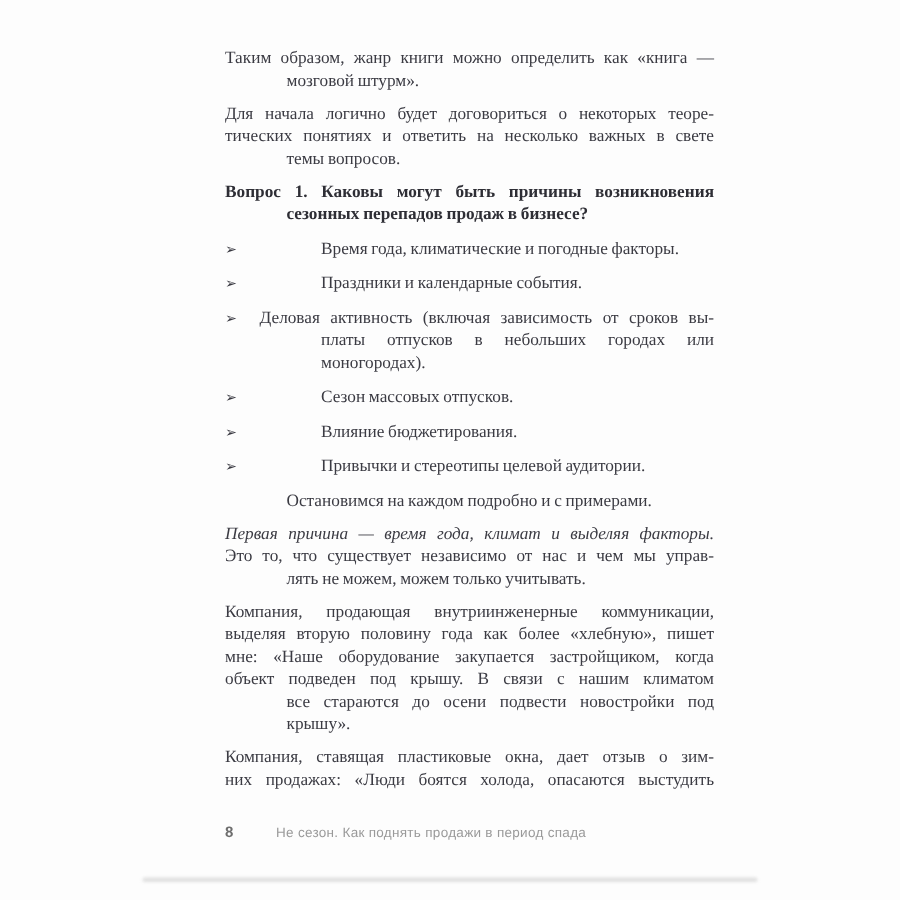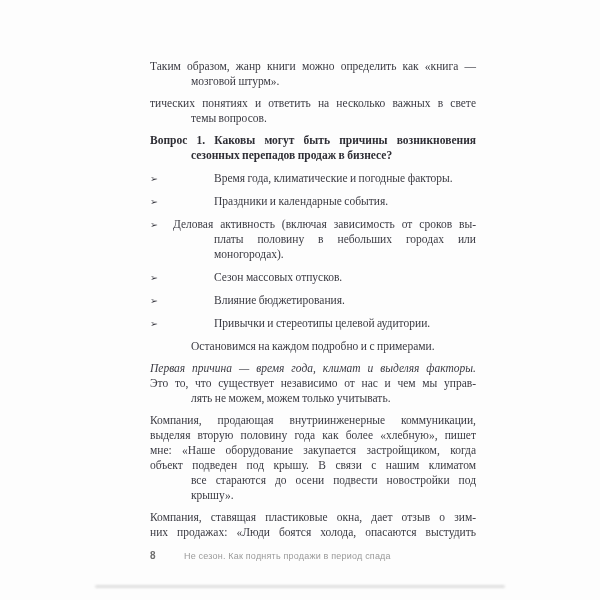--- a/index.html
+++ b/index.html
@@ -3,21 +3,21 @@
 <meta charset="utf-8">
 <style>
   html,body{margin:0;padding:0;}
   body{
     width:600px;height:600px;position:relative;overflow:hidden;
     background:#fcfcfc;
     font-family:"Liberation Serif", serif;
   }
   .page{position:absolute;inset:0;background:#fdfdfd;}
   .content{
-    position:absolute;left:150px;top:59px;width:326px;
+    position:absolute;left:150px;top:32px;width:326px;
     color:#3b3b43;font-size:11.5px;line-height:15px;
     word-spacing:-0.4px;
   }
   .block{margin:0 0 7px 0;}
   .heading{font-weight:bold;color:#2e2e35;margin:3px 0 8px 0;}
   .bullet{display:flex;margin:0 0 8px 0;}
   .bullet .marker{
     flex:0 0 23px;width:23px;
     font-family:"DejaVu Sans", sans-serif;
     font-size:9.5px;line-height:15px;color:#3b3b43;
@@ -43,20 +43,21 @@
 </head>
 <body>
 
 <div class="page">
   <div class="content" id="content">
       <div class="block paragraph">
         <div class="jline">Таким образом, жанр книги можно определить как «книга —</div>
         <div class="jline lastline">мозговой штурм».</div>
       </div>
       <div class="block paragraph">
+        <div class="jline">Для начала логично будет договориться о некоторых теоре-</div>
         <div class="jline">тических понятиях и ответить на несколько важных в свете</div>
         <div class="jline lastline">темы вопросов.</div>
       </div>
       <div class="block heading">
         <div class="jline">Вопрос 1. Каковы могут быть причины возникновения</div>
         <div class="jline lastline">сезонных перепадов продаж в бизнесе?</div>
       </div>
       <div class="block bullet">
         <span class="marker">➢</span>
         <div class="btext">
@@ -66,21 +67,21 @@
       <div class="block bullet">
         <span class="marker">➢</span>
         <div class="btext">
           <div class="jline lastline">Праздники и календарные события.</div>
         </div>
       </div>
       <div class="block bullet">
         <span class="marker">➢</span>
         <div class="btext">
           <div class="jline">Деловая активность (включая зависимость от сроков вы-</div>
-          <div class="jline lastline">платы половину в небольших городах или моногородах).</div>
+          <div class="jline lastline">платы отпусков в небольших городах или моногородах).</div>
         </div>
       </div>
       <div class="block bullet">
         <span class="marker">➢</span>
         <div class="btext">
           <div class="jline lastline">Сезон массовых отпусков.</div>
         </div>
       </div>
       <div class="block bullet">
         <span class="marker">➢</span>

